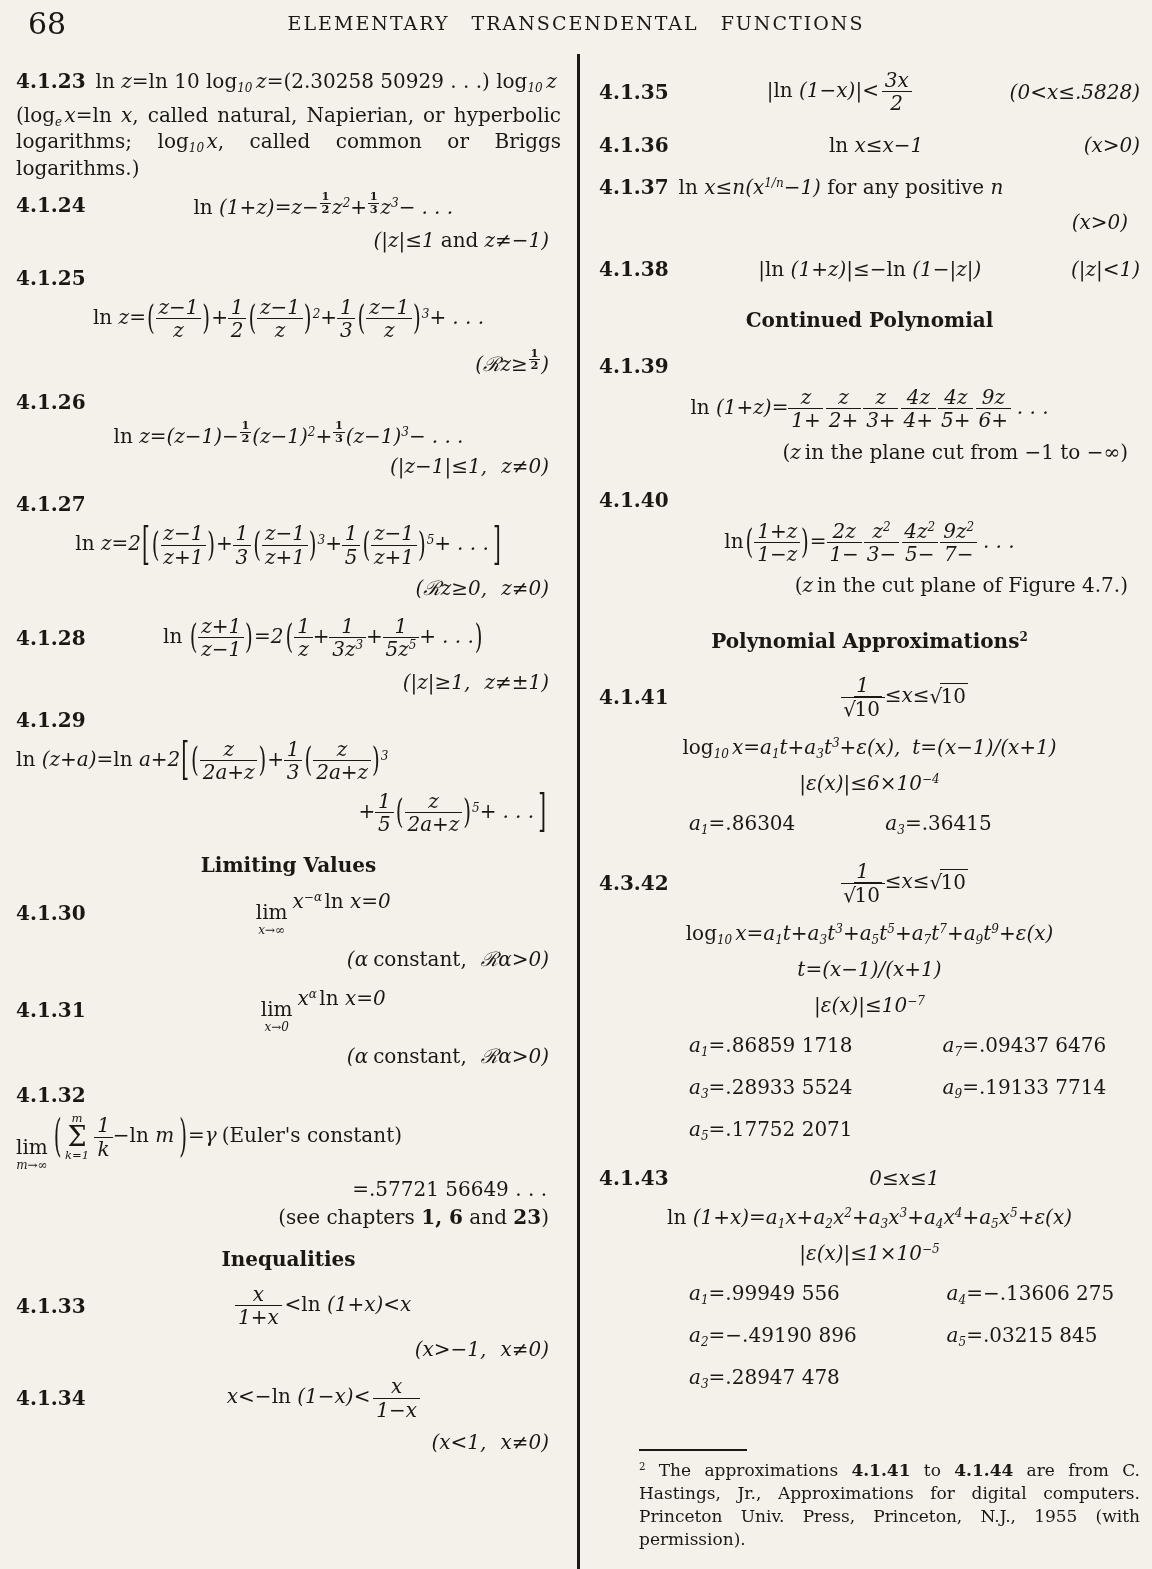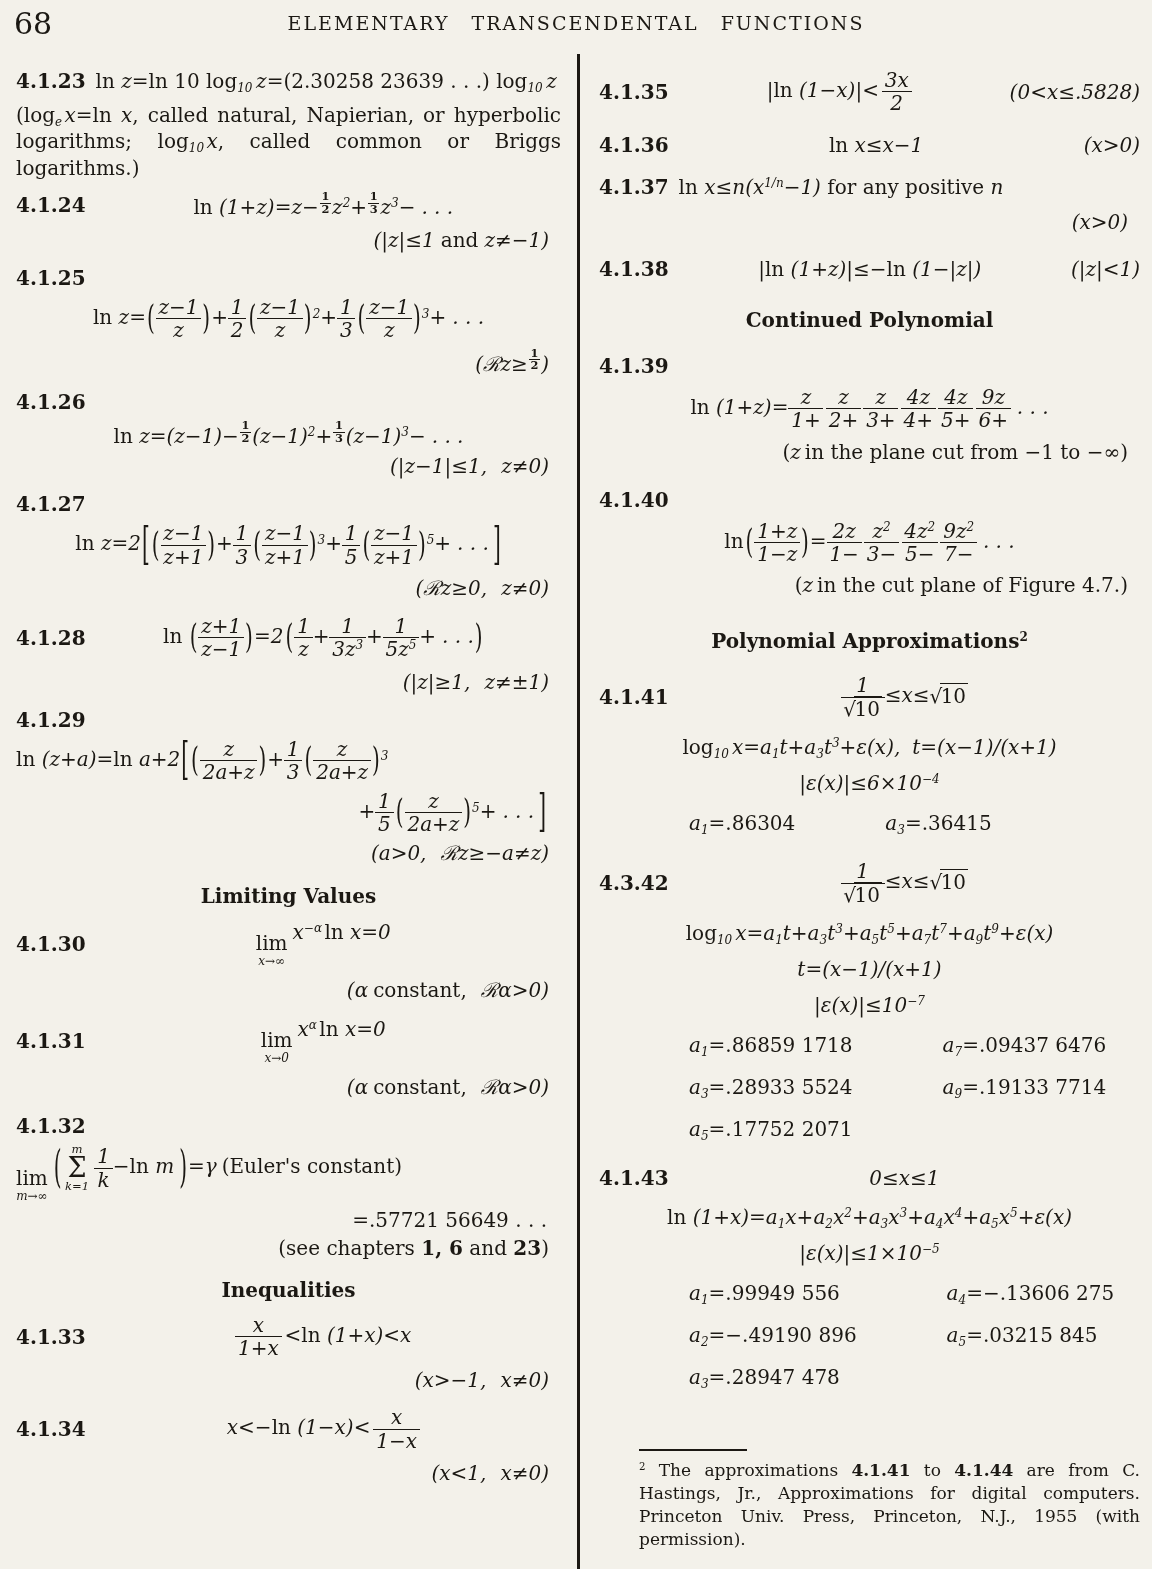--- a/index.html
+++ b/index.html
@@ -1,21 +1,21 @@
 <!DOCTYPE html>
 <html><head>
 <meta charset="utf-8">
 <style>
   html,body{margin:0;padding:0;background:#9a968e;}
   .page{position:relative;width:1152px;height:1569px;margin:0 auto;overflow:hidden;
         background:var(--bg,#f3f1ea);color:var(--ink,#1b1813);
         font-family:"DejaVu Serif", serif;}
   
   .pagehead{position:relative;height:54px;}
-  .pageno{position:absolute;left:14px;top:6px;font-size:30px;}
+  .pageno{position:absolute;left:28px;top:6px;font-size:30px;}
   .runhead{position:absolute;left:0;right:0;top:12px;text-align:center;font-size:19px;
            letter-spacing:2px;word-spacing:14px;}
   
   .coldiv{position:absolute;left:577px;top:54px;bottom:0;width:3px;background:var(--ink,#1b1813);}
   .cols{display:flex;align-items:stretch;height:1515px;}
   .col{box-sizing:border-box;}
   .col-left{width:577px;padding:6px 16px 0 16px;}
   .col-right{width:575px;padding:6px 12px 10px 22px;display:flex;flex-direction:column;}
   
   .math{font-style:italic;font-size:20px;}
@@ -70,21 +70,21 @@
     <span class="runhead">ELEMENTARY TRANSCENDENTAL FUNCTIONS</span>
   </div>
   <div class="coldiv"></div>
 
   <div class="cols">
 
     <section class="col col-left">
 
       <div class="eqrow">
         <span class="eqno">4.1.23</span>
-        <span class="math after"><span class="mr">ln </span><span class="mi">z=</span><span class="mr">ln 10 log</span><span class="msub">10</span><span class="spc" style="width: 0.18em;"></span><span class="mi">z=</span><span class="mr">(2.30258 23639 . . .) log</span><span class="msub">10</span><span class="spc" style="width: 0.18em;"></span><span class="mi">z</span></span>
+        <span class="math after"><span class="mr">ln </span><span class="mi">z=</span><span class="mr">ln 10 log</span><span class="msub">10</span><span class="spc" style="width: 0.18em;"></span><span class="mi">z=</span><span class="mr">(2.30258 50929 . . .) log</span><span class="msub">10</span><span class="spc" style="width: 0.18em;"></span><span class="mi">z</span></span>
       </div>
 
       <p class="math just"><span class="mr">(log</span><span class="msub">e</span><span class="spc" style="width: 0.12em;"></span><span class="mi">x</span><span class="mr">=ln </span><span class="mi">x</span><span class="mr">, called natural, Napierian, or hyperbolic logarithms; log</span><span class="msub">10</span><span class="spc" style="width: 0.12em;"></span><span class="mi">x</span><span class="mr">, called common or Briggs logarithms.)</span></p>
 
 
       <div class="eqrow">
         <span class="eqno">4.1.24</span>
         <span class="math mid"><span class="mr">ln </span><span class="mi">(1+z)=z−</span><span class="frac sfrac"><span class="fnum">1</span><span class="fden">2</span></span><span class="mi">z</span><span class="msup">2</span><span class="mi">+</span><span class="frac sfrac"><span class="fnum">1</span><span class="fden">3</span></span><span class="mi">z</span><span class="msup">3</span><span class="mi">−</span><span class="spc" style="width: 0.3em;"></span><span class="mi">. . .</span></span>
       </div>
       <div class="math constraint"><span class="mi">(|z|≤1</span><span class="spc" style="width: 0.3em;"></span><span class="mr">and</span><span class="spc" style="width: 0.3em;"></span><span class="mi">z≠−1)</span></div>
@@ -103,21 +103,20 @@
 
       <div class="eqrow">
         <span class="eqno">4.1.28</span>
         <span class="math mid"><span class="mr">ln </span><span class="bp" style="--s: 1.7;">(</span><span class="frac"><span class="fnum">z+1</span><span class="fden">z−1</span></span><span class="bp" style="--s: 1.7;">)</span><span class="mi">=2</span><span class="spc" style="width: 0.06em;"></span><span class="bp" style="--s: 1.7;">(</span><span class="frac"><span class="fnum">1</span><span class="fden">z</span></span><span class="mi">+</span><span class="frac"><span class="fnum">1</span><span class="fden"><span class="mi">3z</span><span class="msup">3</span></span></span><span class="mi">+</span><span class="frac"><span class="fnum">1</span><span class="fden"><span class="mi">5z</span><span class="msup">5</span></span></span><span class="mi">+</span><span class="spc" style="width: 0.3em;"></span><span class="mi">. . .</span><span class="bp" style="--s: 1.7;">)</span></span>
       </div>
       <div class="math constraint"><span class="mi">(|z|≥1,</span><span class="spc" style="width: 0.7em;"></span><span class="mi">z≠±1)</span></div>
 
       <div class="eqno-line">4.1.29</div>
       <div class="math lft"><span class="mr">ln </span><span class="mi">(z+a)=</span><span class="mr">ln </span><span class="mi">a+2</span><span class="bp" style="--s: 2.2;">[</span><span class="bp" style="--s: 1.7;">(</span><span class="frac"><span class="fnum">z</span><span class="fden">2a+z</span></span><span class="bp" style="--s: 1.7;">)</span><span class="mi">+</span><span class="frac"><span class="fnum">1</span><span class="fden">3</span></span><span class="spc" style="width: 0.06em;"></span><span class="bp" style="--s: 1.7;">(</span><span class="frac"><span class="fnum">z</span><span class="fden">2a+z</span></span><span class="bp" style="--s: 1.7;">)</span><span class="msup">3</span></div>
       <div class="math rgt"><span class="mi">+</span><span class="frac"><span class="fnum">1</span><span class="fden">5</span></span><span class="spc" style="width: 0.06em;"></span><span class="bp" style="--s: 1.7;">(</span><span class="frac"><span class="fnum">z</span><span class="fden">2a+z</span></span><span class="bp" style="--s: 1.7;">)</span><span class="msup">5</span><span class="mi">+</span><span class="spc" style="width: 0.3em;"></span><span class="mi">. . .</span><span class="spc" style="width: 0.15em;"></span><span class="bp" style="--s: 2.2;">]</span></div>
-      <div class="math constraint"><span class="mi">(a&gt;0,</span><span class="spc" style="width: 0.7em;"></span><span class="mi">ℛz≥−a≠z)</span></div>
 
       <h3 class="sechead">Limiting Values</h3>
 
       <div class="eqrow">
         <span class="eqno">4.1.30</span>
         <span class="math mid"><span class="stack">
               <span class="smain">lim</span>
               <span class="sunder">x→∞</span>
             </span><span class="spc" style="width: 0.25em;"></span><span class="mi">x</span><span class="msup">−α</span><span class="spc" style="width: 0.12em;"></span><span class="mr">ln </span><span class="mi">x=0</span></span>
       </div>

